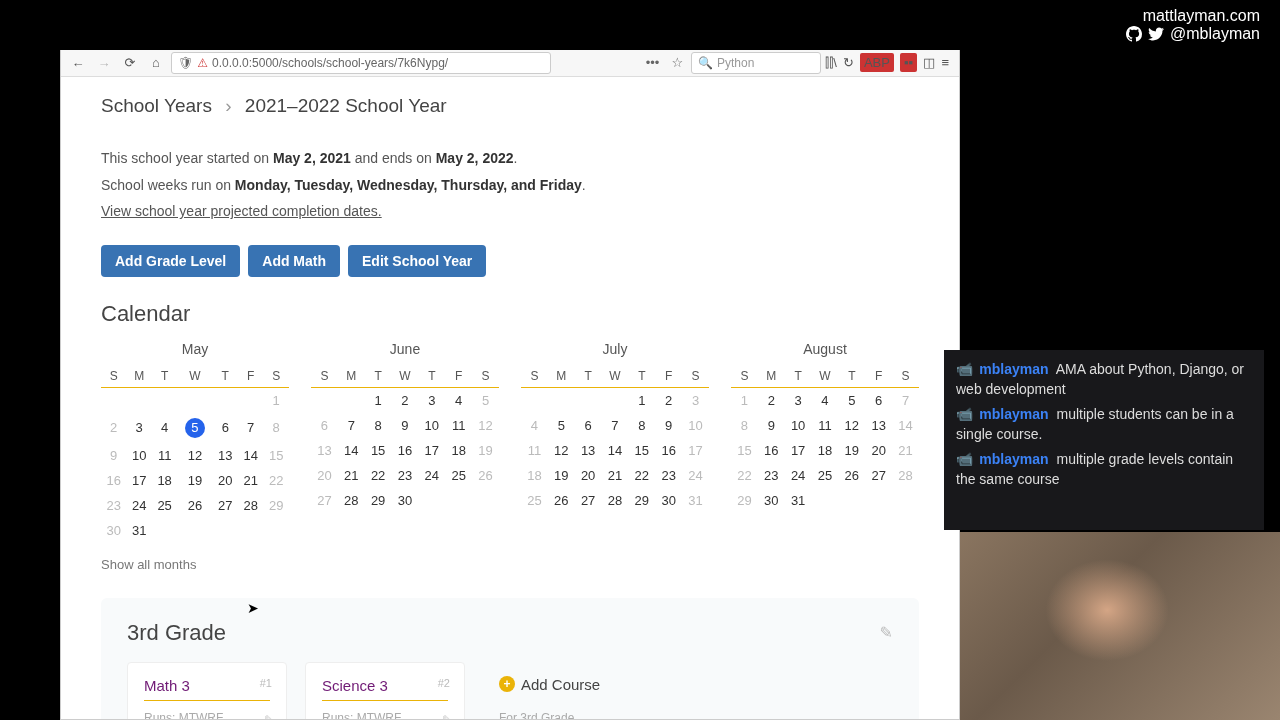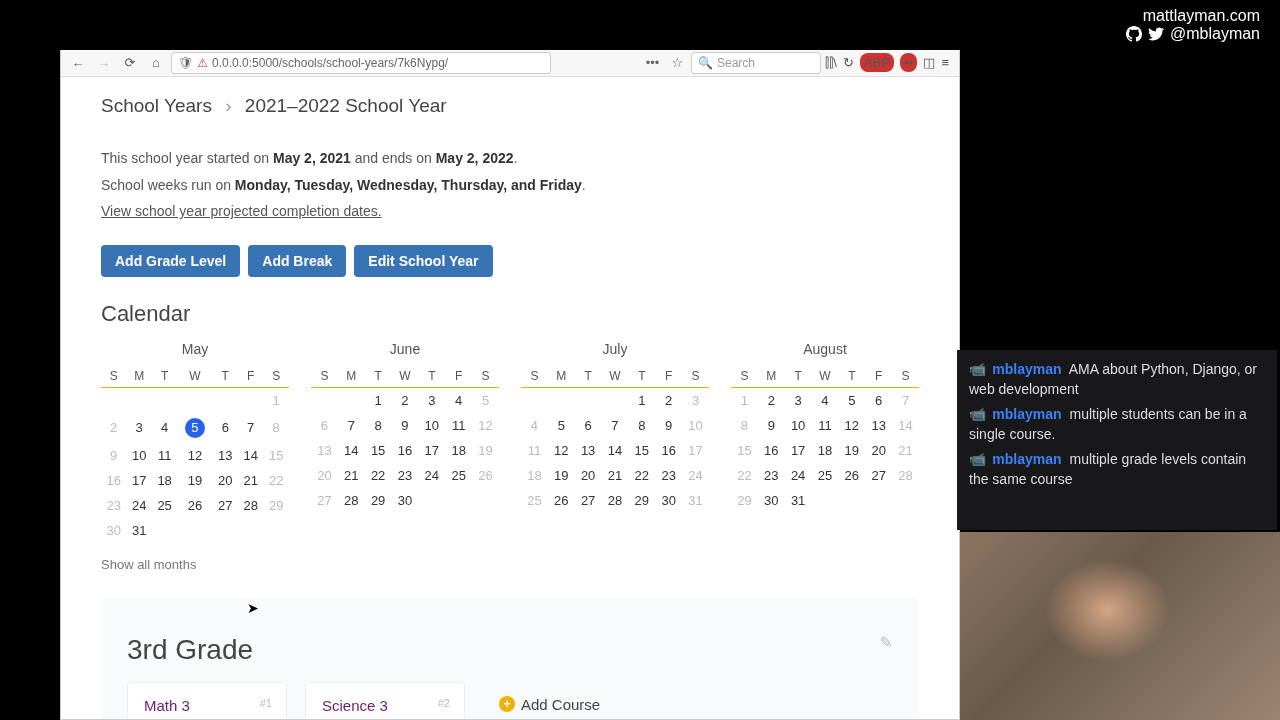--- a/index.html
+++ b/index.html
@@ -13,21 +13,21 @@
 .toolbar { height: 28px; background: #f7f7f7; border-bottom: 1px solid #ddd; display: flex; align-items: center; padding: 0 6px; gap: 4px; font-size: 13px; }
 .tb-btn { width: 22px; height: 22px; display: flex; align-items: center; justify-content: center; color: #555; cursor: pointer; }
 .url-bar { flex: 0 0 380px; height: 22px; background: #fff; border: 1px solid #ccc; border-radius: 3px; display: flex; align-items: center; padding: 0 6px; font-size: 12px; color: #666; gap: 4px; }
 .url-bar .sec { color: #c33; }
 .tb-spacer { flex: 1; }
 .tb-dots { color: #666; padding: 0 4px; }
 .tb-star { color: #666; padding: 0 4px; }
 .search-bar { flex: 0 0 130px; height: 22px; background: #fff; border: 1px solid #ccc; border-radius: 3px; display: flex; align-items: center; padding: 0 6px; font-size: 12px; color: #999; gap: 4px; }
 .tb-icons { display: flex; gap: 6px; align-items: center; padding-right: 4px; }
 .tb-icons span { font-size: 13px; color: #555; }
-.badge-red { background: #c33; color: #fff; border-radius: 8px; font-size: 9px; padding: 2px 4px; }
+.badge-red { background: #c33; color: #fff; border-radius: 2px; font-size: 9px; padding: 2px 4px; }
 .content { flex: 1; overflow: auto; padding: 18px 40px; color: #333; }
 .breadcrumb { font-size: 19px; color: #444; margin-bottom: 28px; }
 .breadcrumb .sep { color: #999; margin: 0 8px; }
 .info { font-size: 14px; color: #555; line-height: 1.9; }
 .info b { color: #333; }
 .info a { color: #555; text-decoration: underline; }
 .buttons { display: flex; gap: 8px; margin: 20px 0 24px 0; }
 .btn-primary { background: #3873b3; color: #fff; border: none; padding: 8px 14px; border-radius: 4px; font-size: 14px; font-weight: 600; cursor: pointer; }
 .section-h { font-size: 22px; color: #444; margin-bottom: 14px; }
 .calendars { display: flex; gap: 22px; }
@@ -35,33 +35,33 @@
 .cal-month { text-align: center; font-weight: 400; color: #555; margin-bottom: 8px; font-size: 14px; }
 .cal table { width: 100%; border-collapse: collapse; }
 .cal th { font-weight: 400; color: #555; padding: 4px 0; border-bottom: 1px solid #eab308; font-size: 12px; }
 .cal td { text-align: center; padding: 5px 0; font-size: 13px; color: #333; }
 .cal td.wknd { color: #bbb; }
 .cal td.out { color: #ddd; }
 .cal td.today span { background: #2563eb; color: #fff; border-radius: 50%; display: inline-block; width: 20px; height: 20px; line-height: 20px; }
 .show-all { font-size: 13px; color: #777; margin-top: 14px; cursor: pointer; }
 .grade-card { background: #f8fafb; border-radius: 6px; padding: 22px 26px; margin-top: 26px; }
 .grade-header { display: flex; align-items: center; margin-bottom: 16px; }
-.grade-header h3 { font-size: 28px; font-weight: 400; color: #444; margin-top: 14px; }
+.grade-header h3 { font-size: 22px; font-weight: 400; color: #444; }
 .grade-header .edit { margin-left: auto; color: #bbb; cursor: pointer; }
 .courses { display: flex; gap: 18px; }
 .course { background: #fff; border: 1px solid #eee; border-radius: 4px; padding: 14px 16px; width: 160px; position: relative; }
 .course .num { position: absolute; top: 14px; right: 14px; font-size: 11px; color: #bbb; }
 .course .name { font-size: 15px; color: #701a75; padding-bottom: 6px; border-bottom: 1px solid #eab308; margin-bottom: 10px; }
 .course .runs { font-size: 12px; color: #aaa; }
 .course .pencil { position: absolute; bottom: 12px; right: 12px; color: #ccc; font-size: 12px; }
 .add-course { width: 160px; padding: 14px 16px; }
 .add-course .add-link { color: #444; font-size: 15px; display: flex; align-items: center; gap: 6px; cursor: pointer; }
 .add-course .plus { background: #eab308; color: #fff; border-radius: 50%; width: 16px; height: 16px; display: inline-flex; align-items: center; justify-content: center; font-size: 12px; font-weight: bold; }
 .add-course .for { font-size: 12px; color: #aaa; margin-top: 18px; }
-.chat { position: absolute; top: 350px; right: 3px; width: 320px; height: 180px; background: #18181b; color: #ddd; font-size: 14px; padding: 10px 12px; overflow: hidden; }
+.chat { position: absolute; top: 350px; right: 16px; width: 320px; height: 180px; background: #18181b; color: #ddd; font-size: 14px; padding: 10px 12px; overflow: hidden; }
 .chat .msg { margin-bottom: 6px; line-height: 1.4; }
 .chat .cam { color: #e33; margin-right: 2px; }
 .chat .user { color: #3b82f6; font-weight: 600; margin-right: 4px; }
 .webcam { position: absolute; bottom: 0; right: 0; width: 320px; height: 188px; background: linear-gradient(135deg, #8a7560 0%, #6b5a4a 40%, #9a8570 100%); }
 .webcam::before { content: ""; position: absolute; left: 10%; top: 10%; right: 10%; bottom: 0; background: radial-gradient(ellipse 40% 50% at 45% 35%, #d4a585 0%, transparent 60%); }
 .cursor { position: absolute; top: 600px; left: 247px; font-size: 14px; color: #000; z-index: 20; pointer-events: none; }
 svg { display: block; }
 </style>
 </head>
 <body>
@@ -94,21 +94,21 @@
     <div class="url-bar">
       <span>🛡</span>
       <span class="sec">⚠</span>
       <span>0.0.0.0:5000/schools/school-years/7k6Nypg/</span>
     </div>
     <div class="tb-spacer"></div>
     <div class="tb-dots">•••</div>
     <div class="tb-star">☆</div>
     <div class="search-bar">
       <span>🔍</span>
-      <span>Search</span>
+      <span>Python</span>
     </div>
     <div class="tb-icons">
       <span>⫿⫿\</span>
       <span>↻</span>
       <span class="badge-red">ABP</span>
       <span class="badge-red">▪▪</span>
       <span>◫</span>
       <span>≡</span>
     </div>
   </div>
@@ -125,21 +125,21 @@
         <span>This school year started on </span><b>May 2, 2021</b><span> and ends on </span><b>May 2, 2022</b><span>.</span>
       </div>
       <div>
         <span>School weeks run on </span><b>Monday, Tuesday, Wednesday, Thursday, and Friday</b><span>.</span>
       </div>
       <div><a href="#">View school year projected completion dates.</a></div>
     </div>
 
     <div class="buttons">
       <button class="btn-primary">Add Grade Level</button>
-      <button class="btn-primary">Add Break</button>
+      <button class="btn-primary">Add Math</button>
       <button class="btn-primary">Edit School Year</button>
     </div>
 
     <div class="section-h">Calendar</div>
     <div class="calendars" id="calendars">
         <div class="cal">
           <div class="cal-month">May</div>
           <table>
             <tbody>
               <tr>

